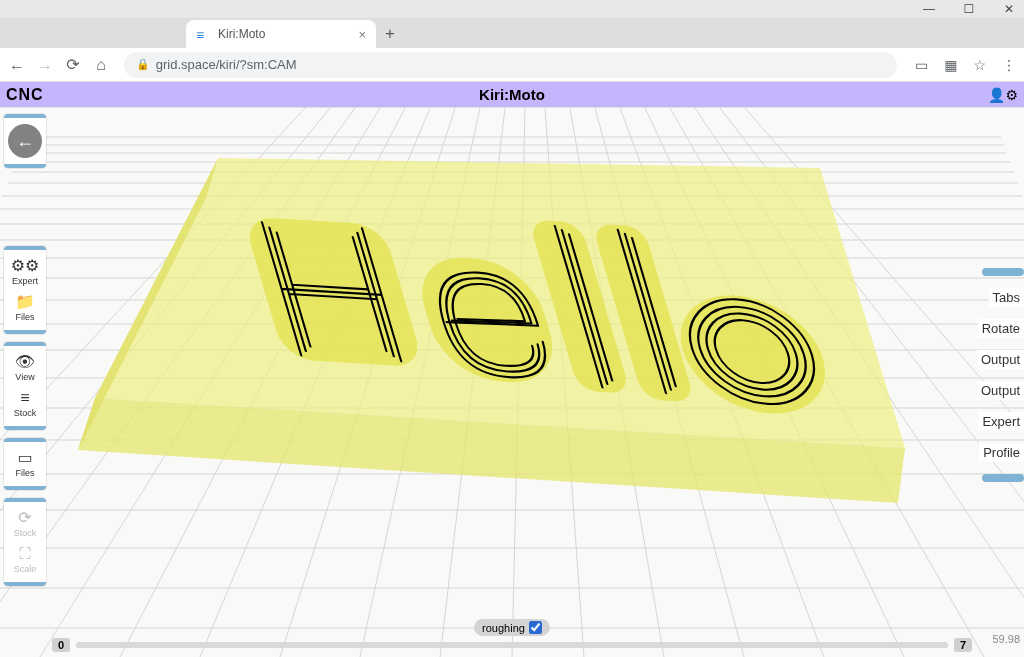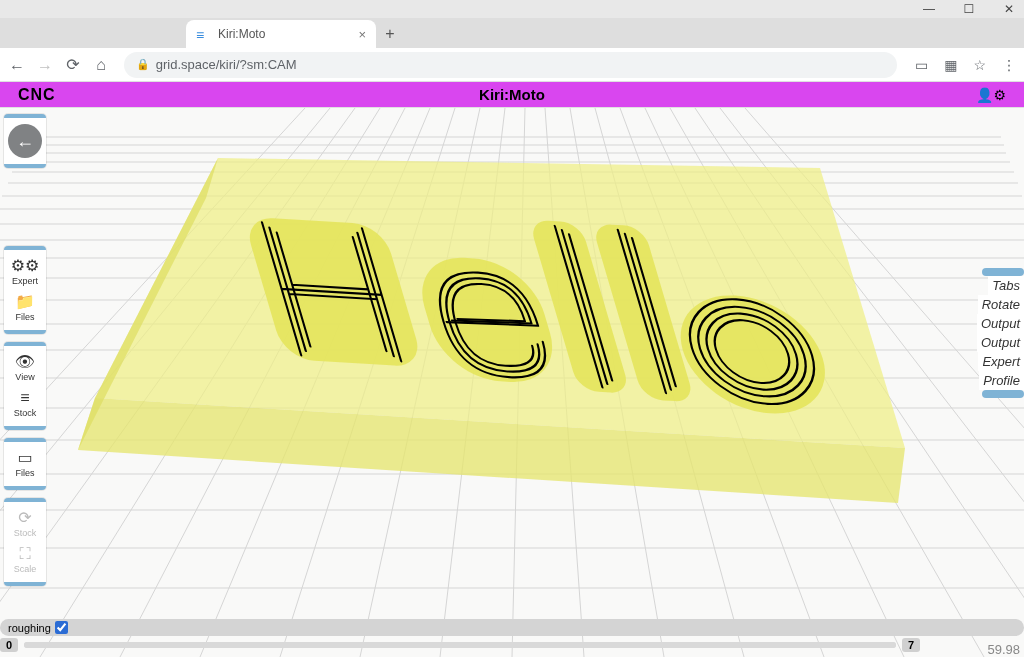--- a/index.html
+++ b/index.html
@@ -19,51 +19,51 @@
 
   
   .addrbar { height: 34px; background: #fff; border-bottom: 1px solid #e0e0e0; display: flex; align-items: center; padding: 0 8px; gap: 10px; }
   .addrbar .nav-icon { width: 18px; height: 18px; color: #5f6368; display: flex; align-items: center; justify-content: center; }
   .url-field { flex: 1; height: 26px; background: #f1f3f4; border-radius: 13px; display: flex; align-items: center; padding: 0 12px; font-size: 13px; color: #5f6368; gap: 6px; margin-left: 4px; margin-right: 8px; }
   .url-field .lock { font-size: 11px; }
   .addrbar .right-icons { display: flex; gap: 16px; align-items: center; color: #5f6368; }
   .right-icons span { font-size: 14px; }
 
   
-  .appheader { height: 26px; background: #d946ef; border-bottom: 1px solid #e0e0e0; display: flex; align-items: center; padding: 0 18px; position: relative; }
+  .appheader { height: 26px; background: #c4b5fd; border-bottom: 1px solid #e0e0e0; display: flex; align-items: center; padding: 0 6px; position: relative; }
   .appheader .mode { font-weight: bold; font-size: 16px; letter-spacing: 1px; }
   .appheader .title { position: absolute; left: 50%; transform: translateX(-50%); font-weight: bold; font-size: 15px; }
   .appheader .user { margin-left: auto; font-size: 14px; }
 
   
   .canvas-wrap { position: relative; width: 1024px; height: 549px; overflow: hidden; }
 
   
   .left-tools { position: absolute; left: 4px; top: 6px; width: 42px; display: flex; flex-direction: column; gap: 8px; z-index: 5; }
   .tool-group { background: #fff; border-radius: 4px; box-shadow: 0 0 0 1px rgba(0,0,0,.08); border-top: 4px solid #7fb3d5; border-bottom: 4px solid #7fb3d5; padding: 4px 0; }
   .tool-item { display:flex; flex-direction:column; align-items:center; padding: 4px 0; font-size: 9px; color: #333; cursor: pointer; }
   .tool-item.inactive { color: #bbb; }
   .tool-item .ticon { font-size: 16px; line-height: 1; margin-bottom: 2px; }
   .tool-back-btn { width:34px; height:34px; border-radius:50%; background:#808284; color:#fff; display:flex; align-items:center; justify-content:center; font-size:18px; margin:2px auto; }
 
   
-  .right-panel { position: absolute; right: 0; top: 160px; width: 54px; display: flex; flex-direction: column; z-index: 5; align-items: flex-end; font-style: italic; }
+  .right-panel { position: absolute; right: 0; top: 160px; width: 54px; display: flex; flex-direction: column; gap: 12px; z-index: 5; align-items: flex-end; }
   .right-item { font-size: 13px; color: #333; background: #fff; padding: 2px 4px; white-space: nowrap; text-align: right; }
   .right-cap { width: 42px; height: 8px; background: #7fb3d5; border-radius: 4px; }
 
   
-  .bottom { position: absolute; bottom: 0; left: 0; right: 0; height: 38px; display: flex; flex-direction: column; z-index: 5; }
+  .bottom { position: absolute; bottom: 0; left: 0; right: 0; height: 38px; display: flex; flex-direction: column; align-items: center; z-index: 5; }
   .rough-check { font-size: 11px; background: #d4d4d4; border-radius: 10px; padding: 2px 8px; display:flex; align-items:center; gap:4px; margin-bottom: 2px; }
   .rough-check input { accent-color: #2b6cd4; }
   .slider-row { display: flex; align-items: center; width: 920px; gap: 6px; }
   .slider-row .page { background: #d0d0d0; font-size: 11px; font-weight: bold; padding: 1px 6px; border-radius: 3px; }
   .slider-row .page.end { margin-left: auto; }
   .slider-track { flex: 1; height: 6px; background: #d9d9d9; border-radius: 3px; position: relative; }
   .slider-fill { position: absolute; left: 0; right: 0; top: 0; bottom: 0; background: #d9d9d9; border-radius: 3px; }
-  .zoom { position: absolute; right: 4px; bottom: 0; font-size: 13px; color: #888; }
+  .zoom { position: absolute; right: 4px; bottom: 12px; font-size: 11px; color: #888; }
 
   
   svg.scene { position:absolute; inset:0; }
 </style>
 </head>
 <body>
 
 <div class="titlebar">
   <span class="win-btn">—</span>
   <span class="win-btn">☐</span>

